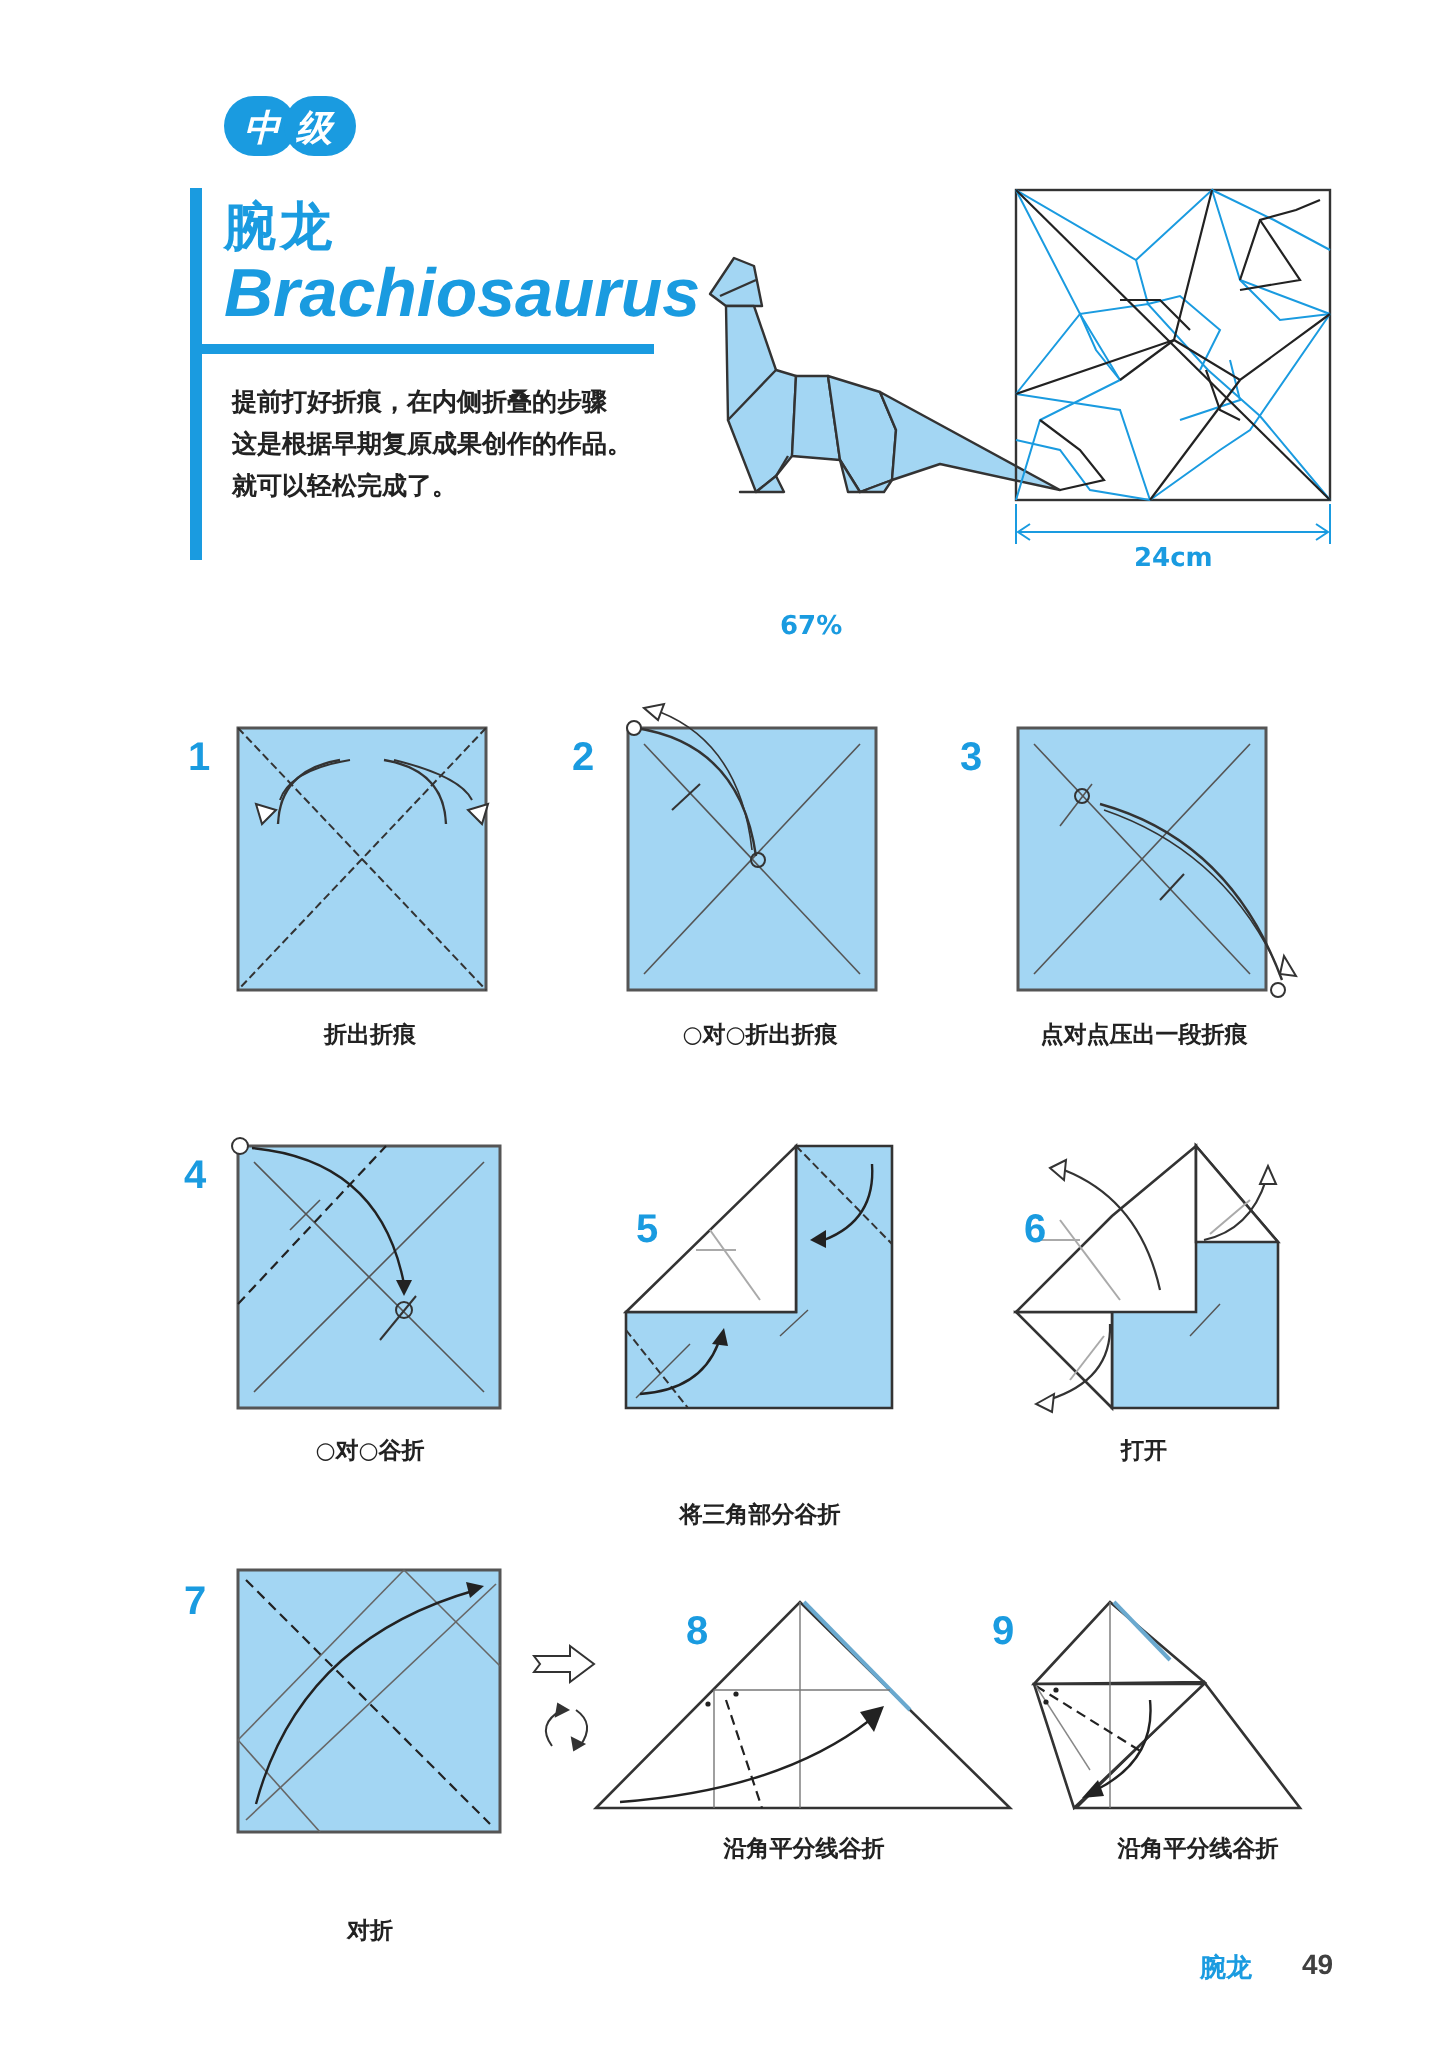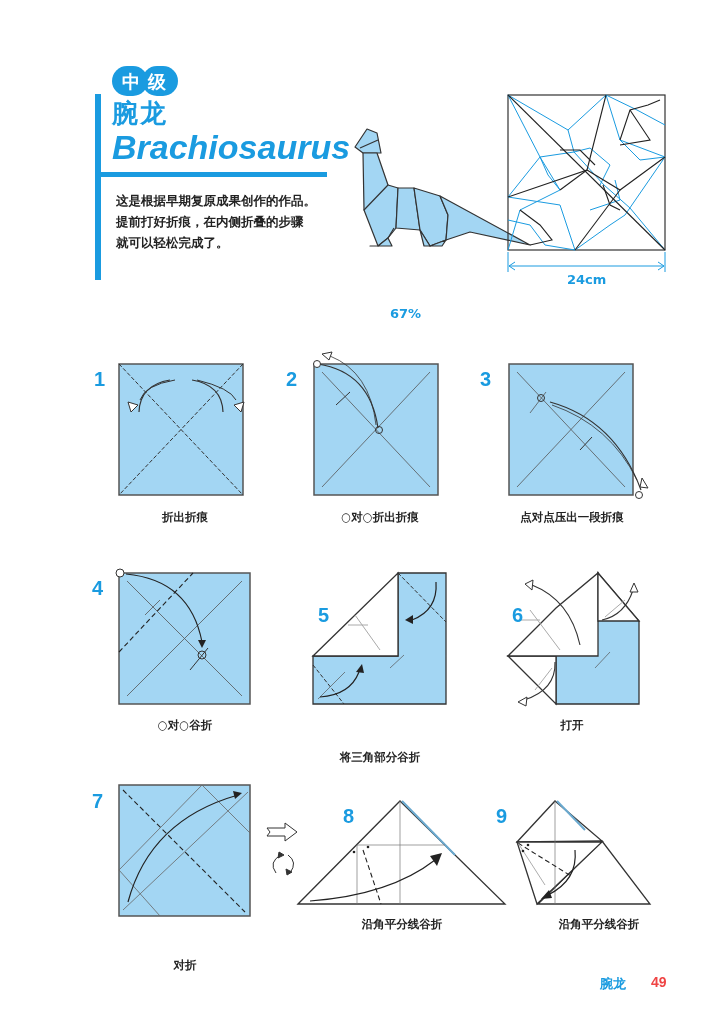--- a/index.html
+++ b/index.html
@@ -1,48 +1,48 @@
 <!DOCTYPE html>
 <html><head>
 <meta charset="utf-8">
 <style>
   html,body{margin:0;padding:0;background:#fff;}
   body{width:728px;height:1023px;position:relative;overflow:hidden;font-family:"DejaVu Sans","Liberation Sans",sans-serif;color:#222;}
   .abs{position:absolute;}
-  .level-badge{left:112px;top:66px;width:66px;height:30px;}
+  .level-badge{left:112px;top:48px;width:66px;height:30px;font-style:italic;}
   .level-badge .pill{position:absolute;top:0;width:36px;height:30px;border-radius:15px;background:#1a9be0;}
   .level-text{position:absolute;left:0;top:4px;width:66px;text-align:center;color:#fff;font-weight:bold;font-size:18px;letter-spacing:8px;padding-left:6px;box-sizing:border-box;}
   .vbar{left:95px;top:94px;width:6px;height:186px;background:#1a9be0;}
   .hbar{left:95px;top:172px;width:232px;height:5px;background:#1a9be0;}
   .title-cn{left:112px;top:96px;font-size:26px;font-weight:bold;color:#1a9be0;letter-spacing:2px;}
   .title-en{left:112px;top:128px;font-size:34px;font-weight:bold;font-style:italic;color:#1a9be0;font-family:"Liberation Sans",sans-serif;}
   .desc{left:116px;top:190px;width:230px;font-size:12.5px;line-height:21px;font-weight:bold;color:#222;}
   .scale-pct{left:390px;top:258px;font-size:13px;font-weight:bold;color:#1a9be0;margin-top:48px;}
   .dim-label{left:567px;top:272px;font-size:13px;font-weight:bold;color:#1a9be0;}
   .step-num{font-size:20px;font-weight:bold;color:#1a9be0;font-family:"Liberation Sans",sans-serif;}
   .caption{font-size:11.5px;font-weight:bold;color:#222;text-align:center;width:180px;}
   .footer-title{left:600px;top:975px;font-size:13px;font-weight:bold;color:#1a9be0;}
-  .footer-page{left:651px;top:974px;font-size:14px;font-weight:bold;color:#ef4444;font-family:"Liberation Sans",sans-serif;}
+  .footer-page{left:651px;top:974px;font-size:14px;font-weight:bold;color:#404040;font-family:"Liberation Sans",sans-serif;}
   svg{position:absolute;left:0;top:0;}
 </style>
 </head>
 <body>
 
 <div class="abs level-badge">
   <div class="pill" style="left:0"></div>
   <div class="pill" style="left:30px"></div>
   <div class="level-text">中级</div>
 </div>
 <div class="abs vbar"></div>
 <div class="abs hbar"></div>
 <div class="abs title-cn">腕龙</div>
 <div class="abs title-en">Brachiosaurus</div>
 <div class="abs desc">
+  <div>提前打好折痕，在内侧折叠的步骤</div>
   <div>这是根据早期复原成果创作的作品。</div>
-  <div>提前打好折痕，在内侧折叠的步骤</div>
   <div>就可以轻松完成了。</div>
 </div>
 
 <svg width="728" height="1023">
 
   <g stroke="#333" stroke-width="1.2" fill="#a3d6f3" stroke-linejoin="round">
     <polygon points="355,147 367,129 377,133 381,153 363,153"></polygon>
     <line x1="360" y1="148" x2="378" y2="140"></line>
     <polygon points="363,153 377,153 388,185 388,200 364,210"></polygon>
     <polygon points="364,210 388,185 398,188 396,228 388,238 378,246"></polygon>

